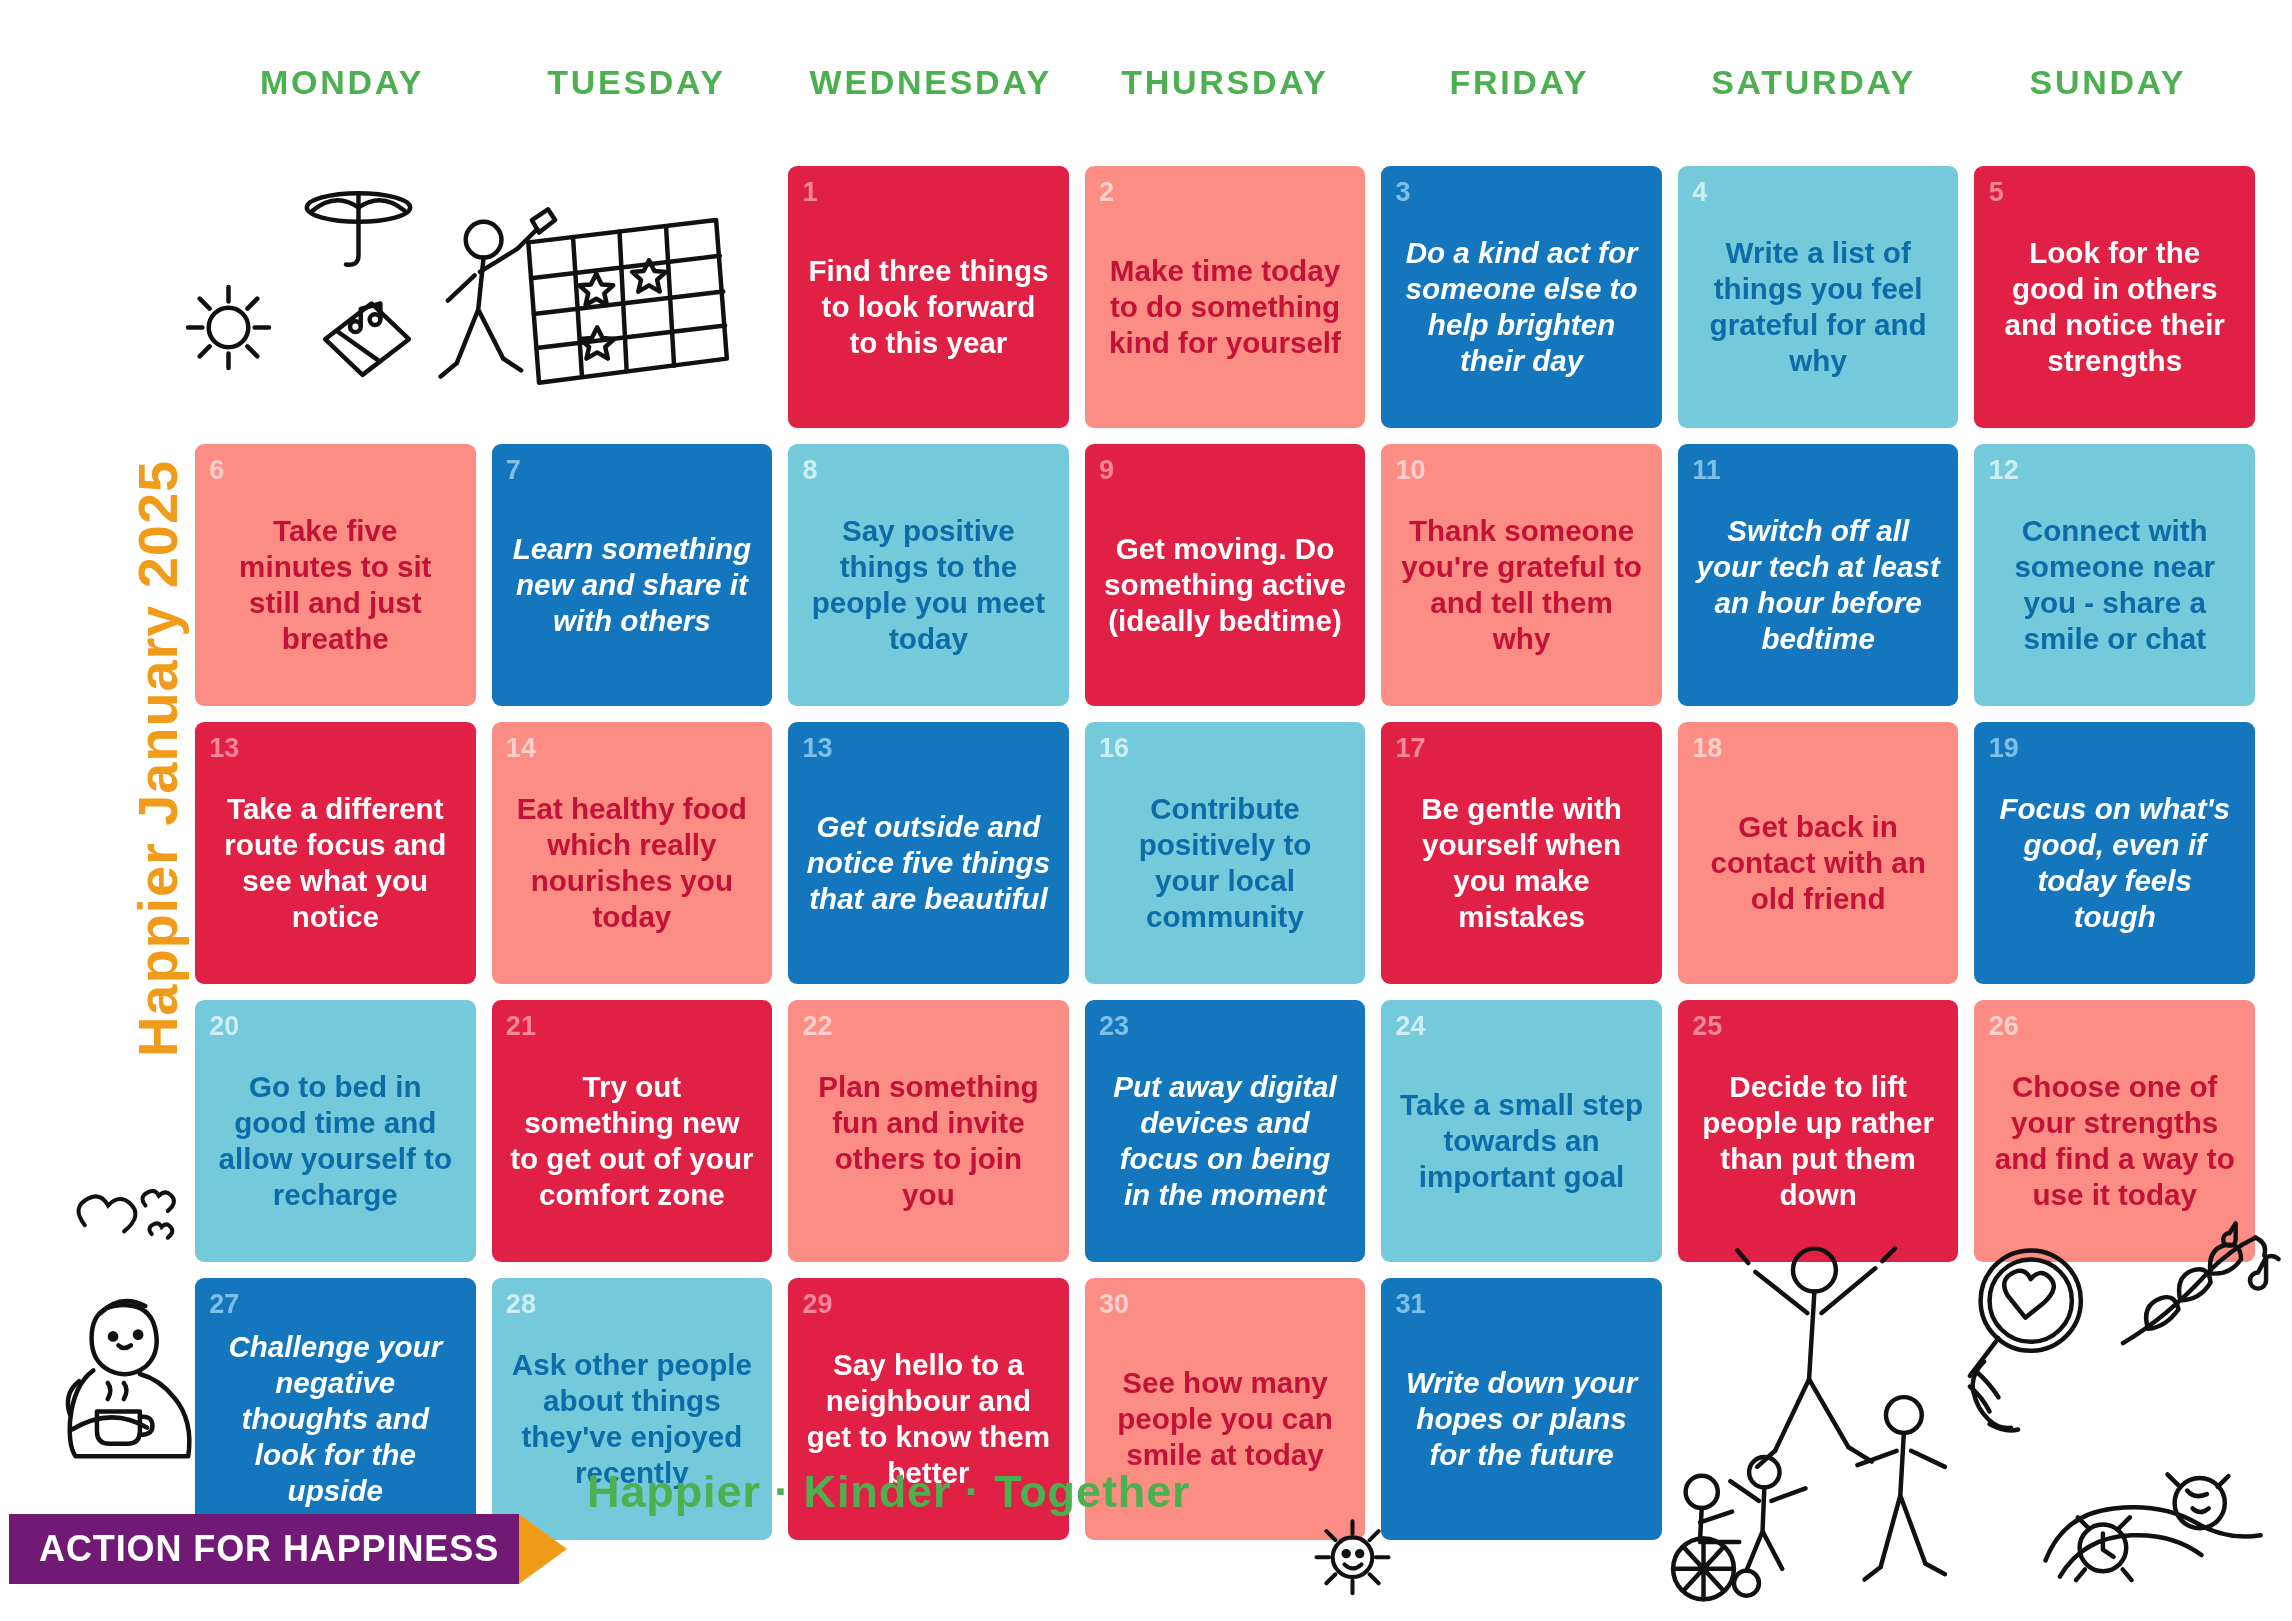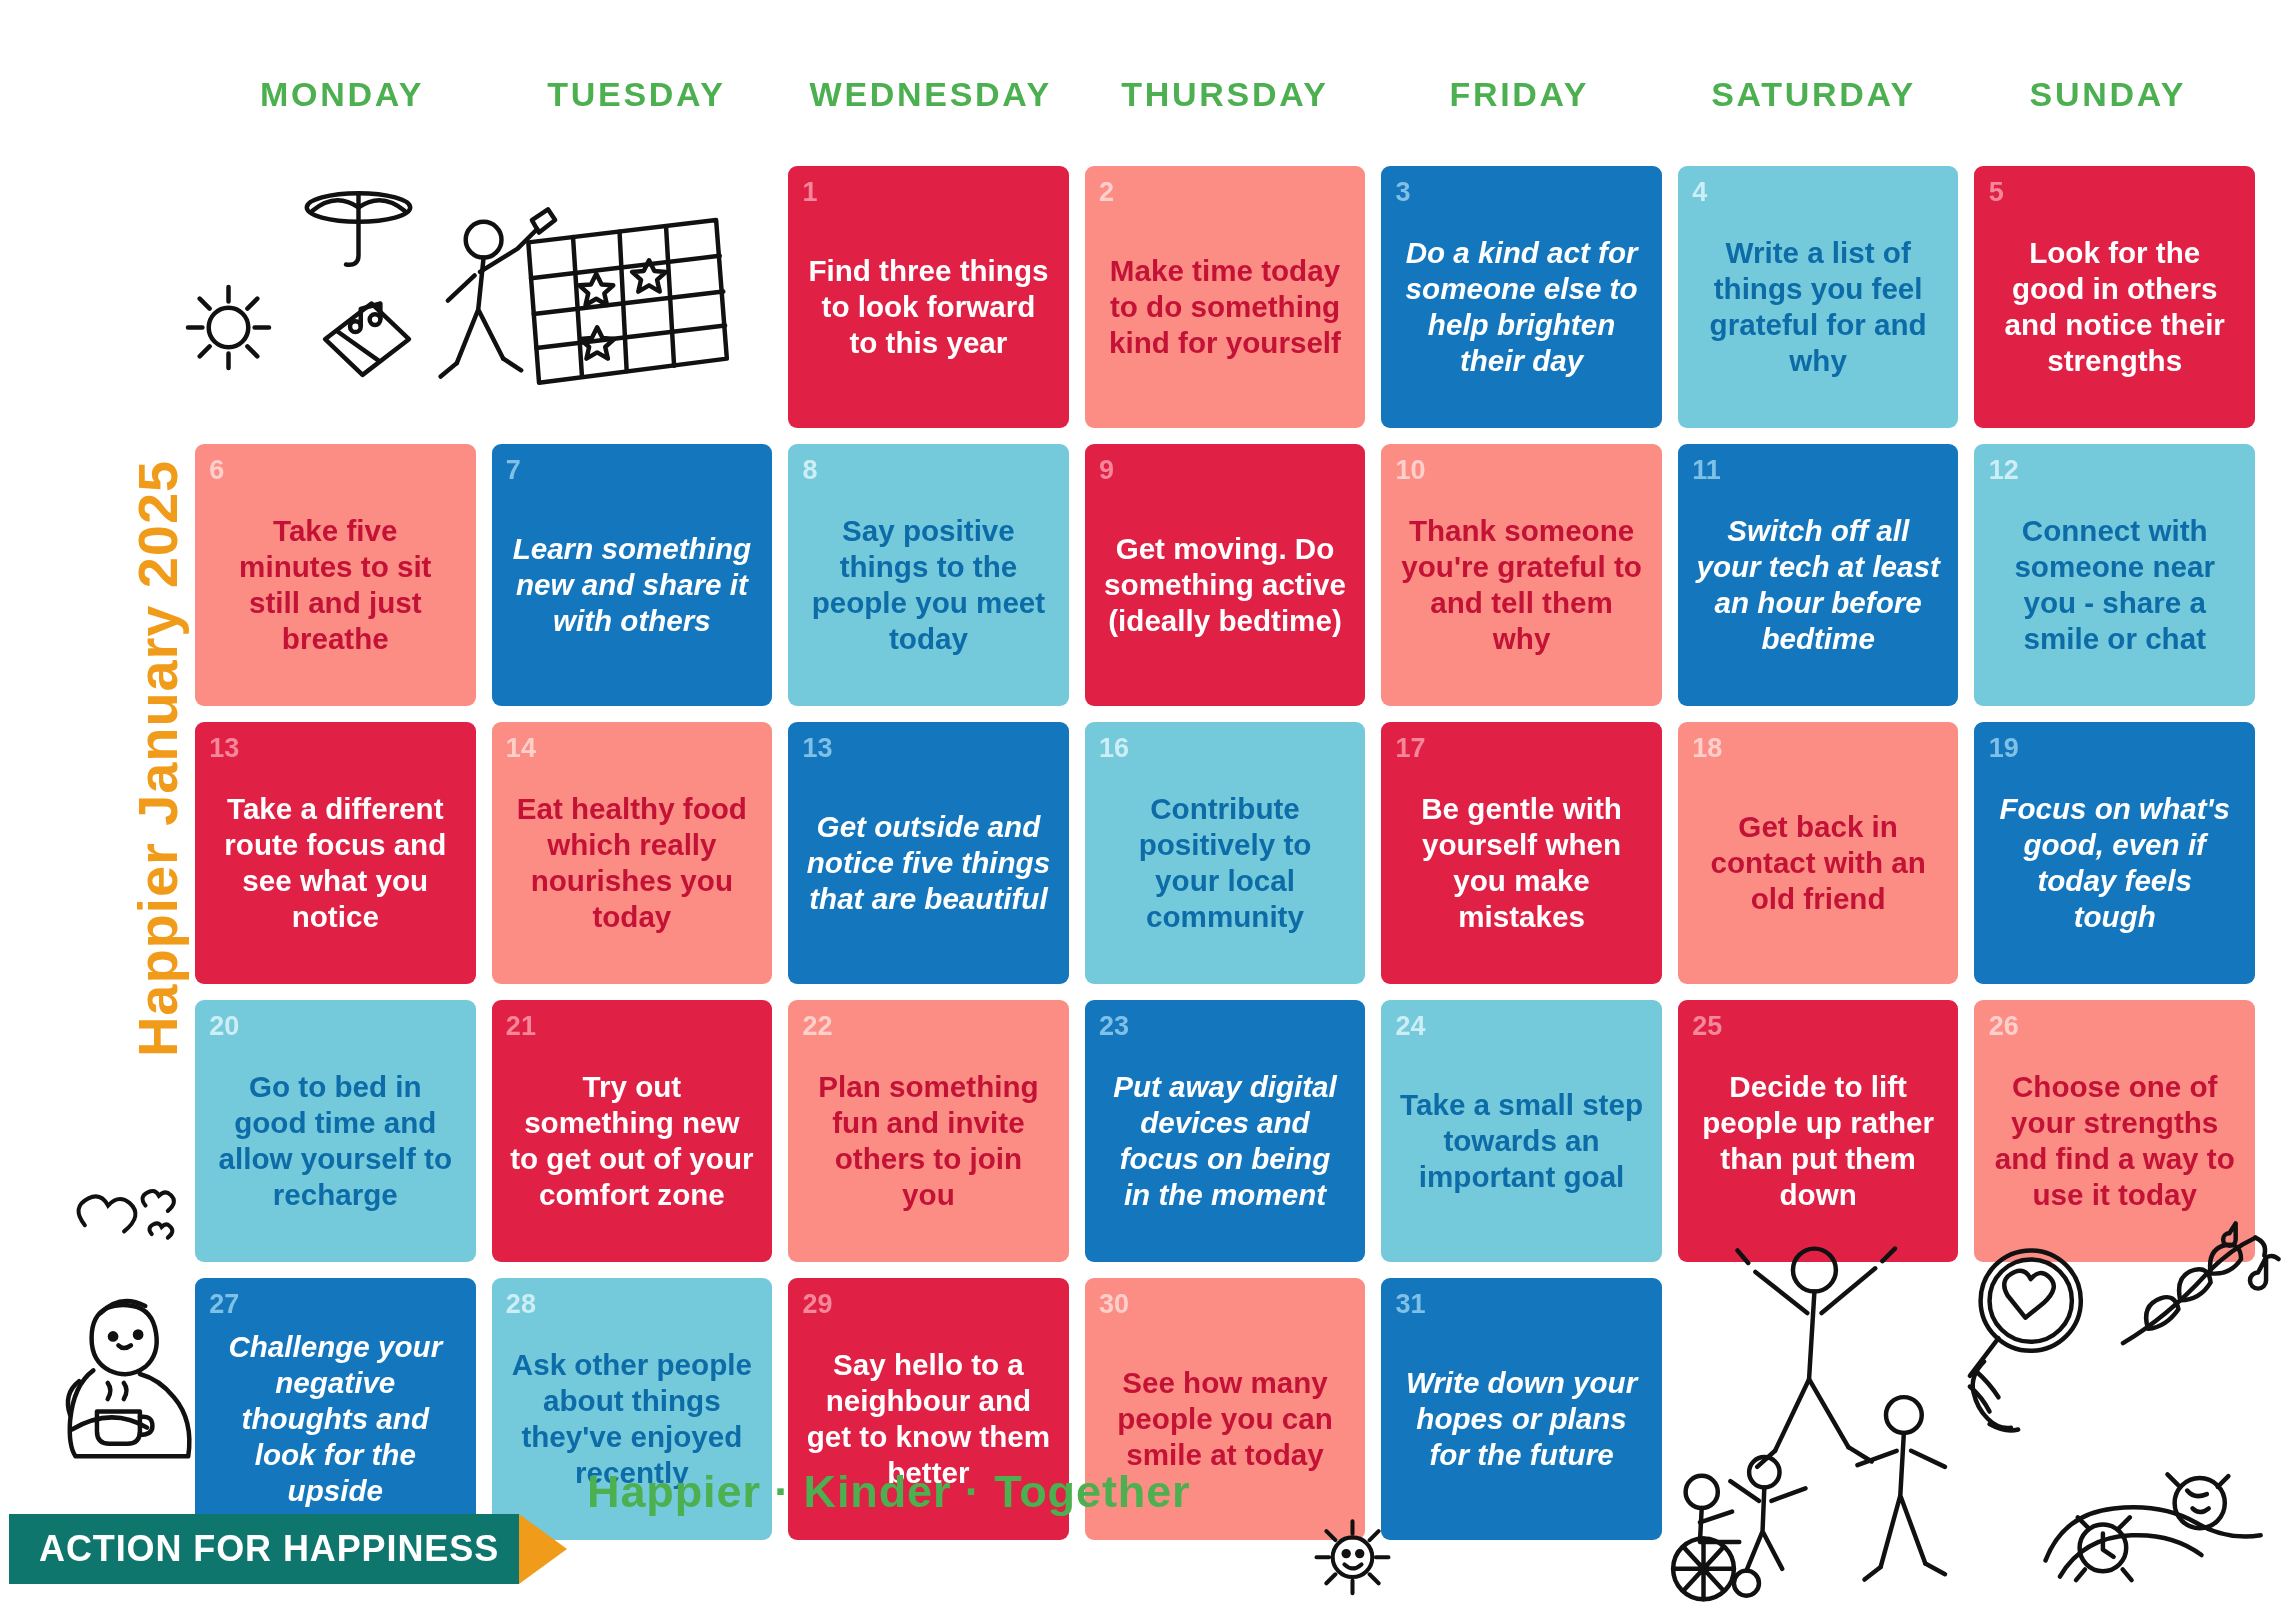--- a/index.html
+++ b/index.html
@@ -42,21 +42,21 @@
     transform: rotate(-90deg);
     transform-origin: 0 0;
     width: 985px;
   }
   #vertical-title-inner { transform: none; }
 
   
   #day-headers {
     position: absolute;
     left: 195px;
-    top: 75px;
+    top: 63px;
     width: 2060px;
     display: grid;
     grid-template-columns: repeat(7, 1fr);
     column-gap: 0px;
   }
   .day-header {
     color: #4caf50;
     font-size: 34px;
     font-weight: bold;
     letter-spacing: 2.7px;
@@ -117,21 +117,21 @@
   .c-lightblue .daynum { color: #cdeef4; }
   .c-lightblue .celltext { color: #0d6ba8; text-align: center; }
 
   
   #footer-banner {
     position: absolute;
     left: 9px;
     top: 1514px;
     height: 70px;
     width: 510px;
-    background: #0f766e;
+    background: #701a75;
     display: flex;
     align-items: center;
     padding-left: 30px;
   }
   #footer-banner::after {
     content: "";
     position: absolute;
     right: -48px;
     top: 0;
     width: 0; height: 0;

